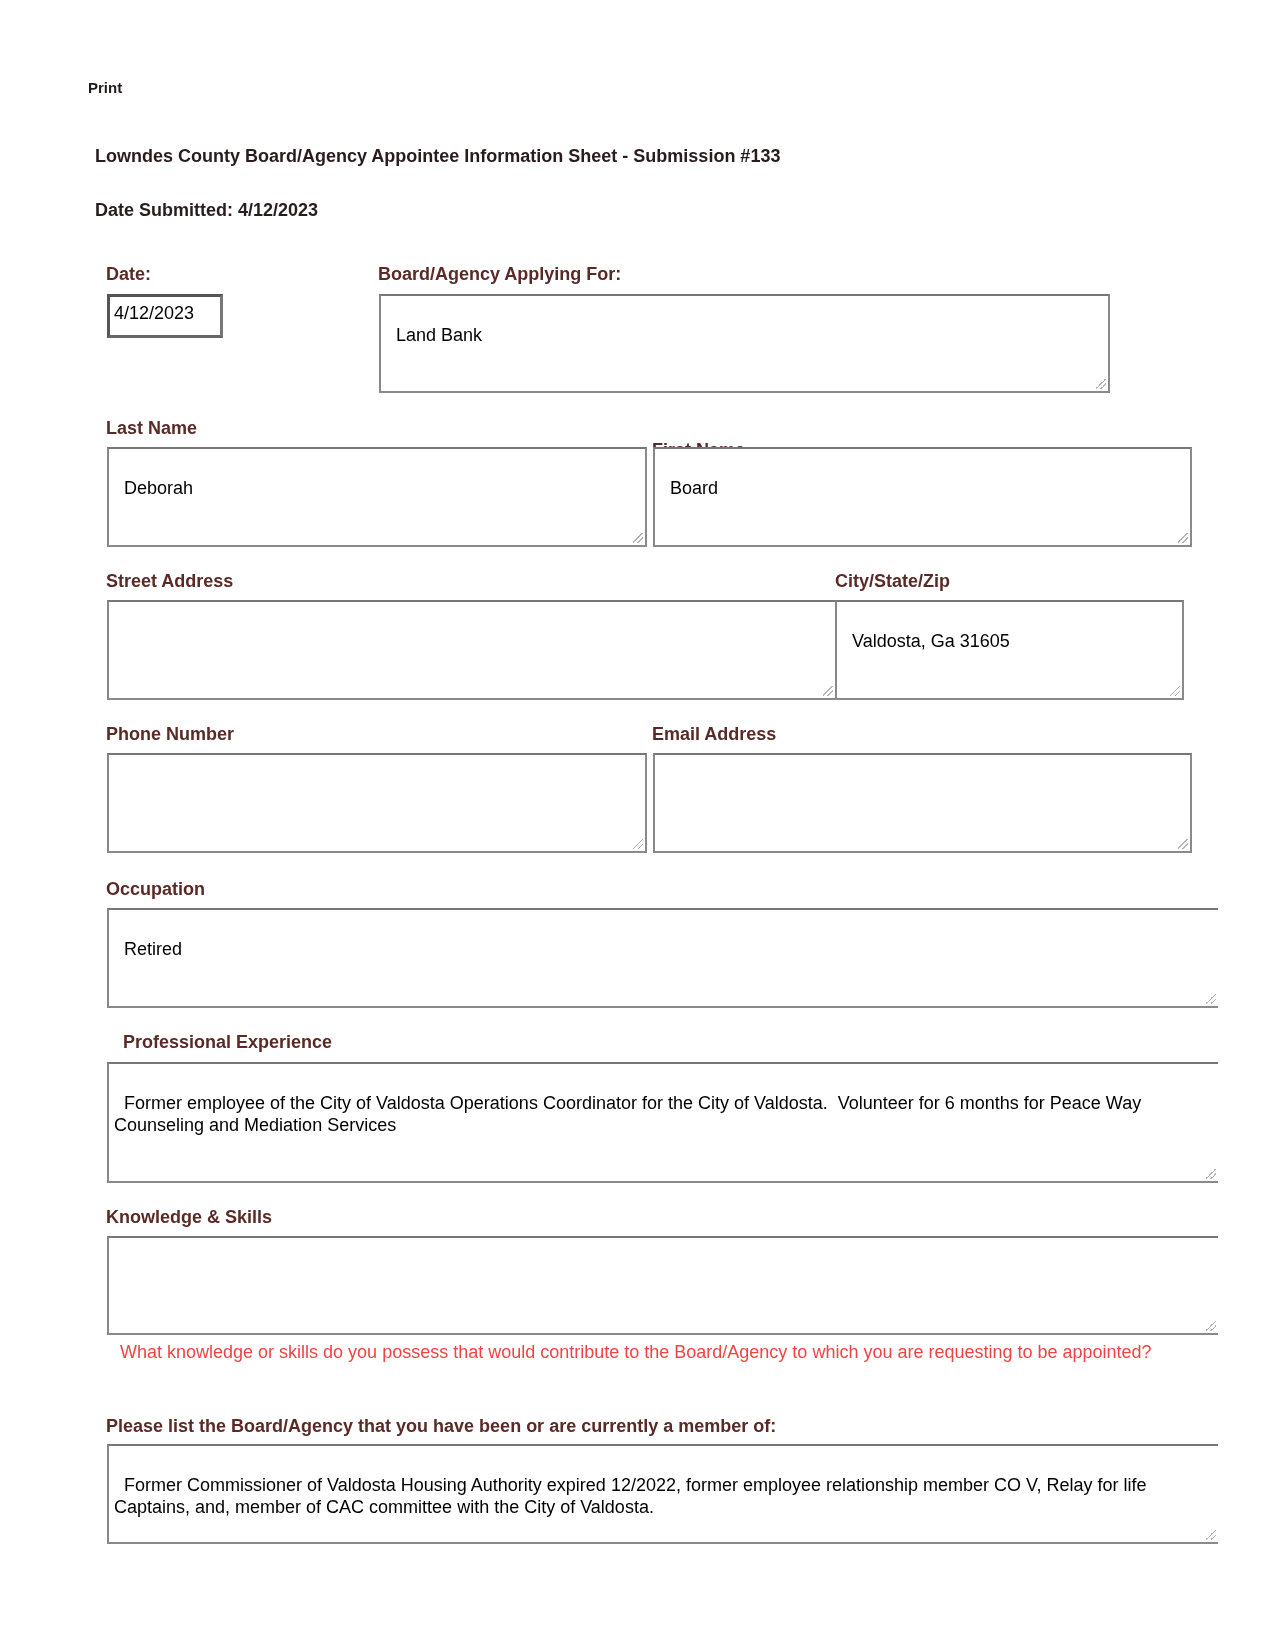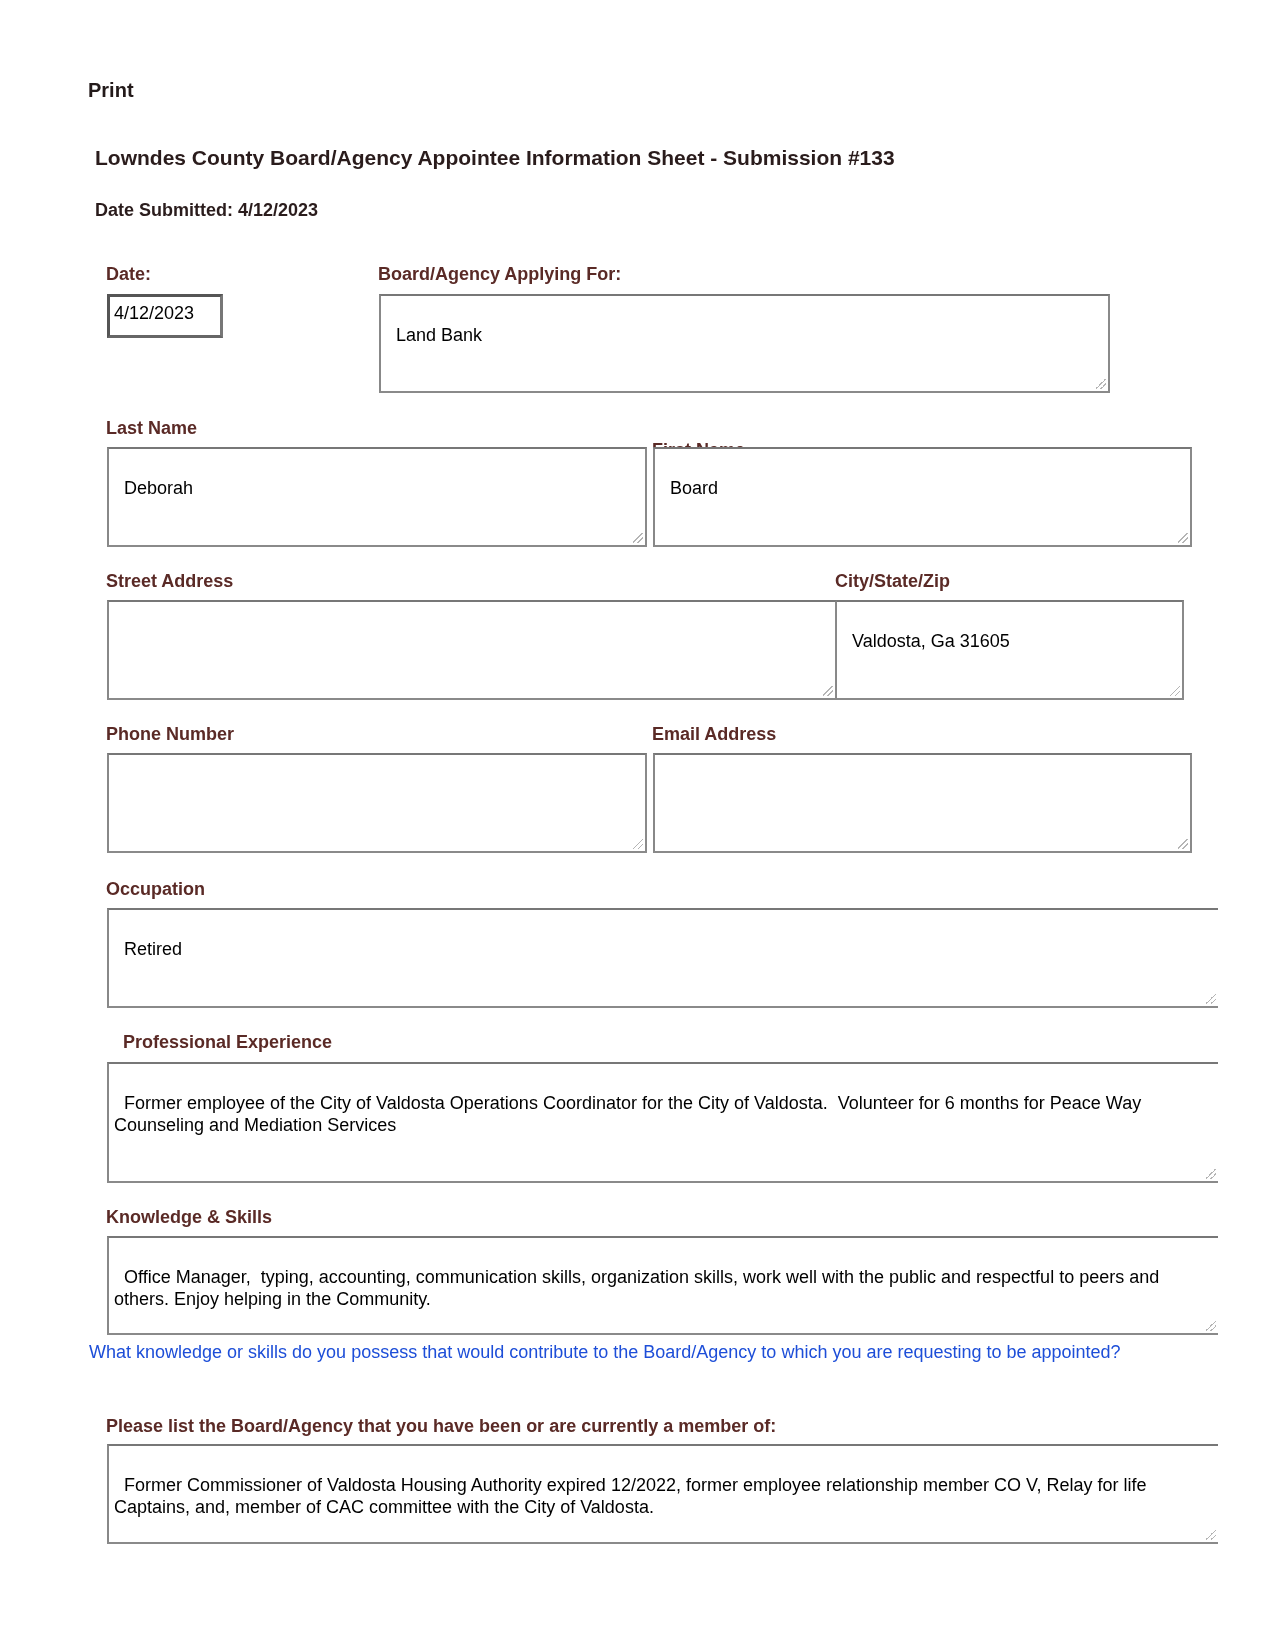--- a/index.html
+++ b/index.html
@@ -11,26 +11,26 @@
       width: 1275px;
       height: 1650px;
       position: relative;
       overflow: hidden;
       font-family: "Liberation Sans", sans-serif;
       color: #000;
     }
     .abs { position: absolute; }
     .print-link {
       left: 88px; top: 79px;
-      font-size: 20px; font-weight: bold; color: #231a1a;
+      font-size: 15px; font-weight: bold; color: #231a1a;
       cursor: pointer; text-decoration: none;
     }
     .page-title {
       left: 95px; top: 146px;
-      font-size: 21px; font-weight: bold; color: #2a1c1c;
+      font-size: 18px; font-weight: bold; color: #2a1c1c;
       margin: 0; white-space: nowrap;
     }
     .date-submitted {
       left: 95px; top: 200px;
       font-size: 18px; font-weight: bold; color: #2a1c1c;
       white-space: nowrap;
     }
     .field-label {
       font-size: 18px; font-weight: bold; color: #5a2a26;
       white-space: nowrap;
@@ -59,23 +59,23 @@
       padding: 5px 4px;
     }
     .grip {
       position: absolute;
       right: 2px; bottom: 2px;
       width: 10px; height: 10px;
       background:
         linear-gradient(135deg, transparent 0 45%, #b5b5b5 45% 52%, transparent 52% 70%, #b5b5b5 70% 77%, transparent 77%);
     }
     .help-text {
-      left: 89px; top: 1338px;
+      left: 120px; top: 1338px;
       width: 1080px;
-      font-size: 18px; line-height: 28px; color: #1d4ed8;
+      font-size: 18px; line-height: 28px; color: #ef4444;
     }
   </style>
 </head>
 <body>
 
 <a class="abs print-link">Print</a>
 
 <h1 class="abs page-title">Lowndes County Board/Agency Appointee Information Sheet - Submission #133</h1>
 
 <div class="abs date-submitted">Date Submitted: 4/12/2023</div>
@@ -132,21 +132,20 @@
 </div>
 
 <div class="abs field-label" style="left:106px; top:1032px;margin-left:17px;">Professional Experience</div>
 <div class="abs box open-right" style="left:107px; top:1062px; width:1111px; height:121px;">
   <span>Former employee of the City of Valdosta Operations Coordinator for the City of Valdosta.  Volunteer for 6 months for Peace Way Counseling and Mediation Services</span>
   <span class="grip"></span>
 </div>
 
 <div class="abs field-label" style="left:106px; top:1207px;">Knowledge &amp; Skills</div>
 <div class="abs box open-right" style="left:107px; top:1236px; width:1111px; height:99px;">
-  <span>Office Manager,  typing, accounting, communication skills, organization skills, work well with the public and respectful to peers and others. Enjoy helping in the Community.</span>
   <span class="grip"></span>
 </div>
 <div class="abs help-text">What knowledge or skills do you possess that would contribute to the Board/Agency to which you are requesting to be appointed?</div>
 
 <div class="abs field-label" style="left:106px; top:1416px;">Please list the Board/Agency that you have been or are currently a member of:</div>
 <div class="abs box open-right" style="left:107px; top:1444px; width:1111px; height:100px;">
   <span>Former Commissioner of Valdosta Housing Authority expired 12/2022, former employee relationship member CO V, Relay for life Captains, and, member of CAC committee with the City of Valdosta.</span>
   <span class="grip"></span>
 </div>
 

